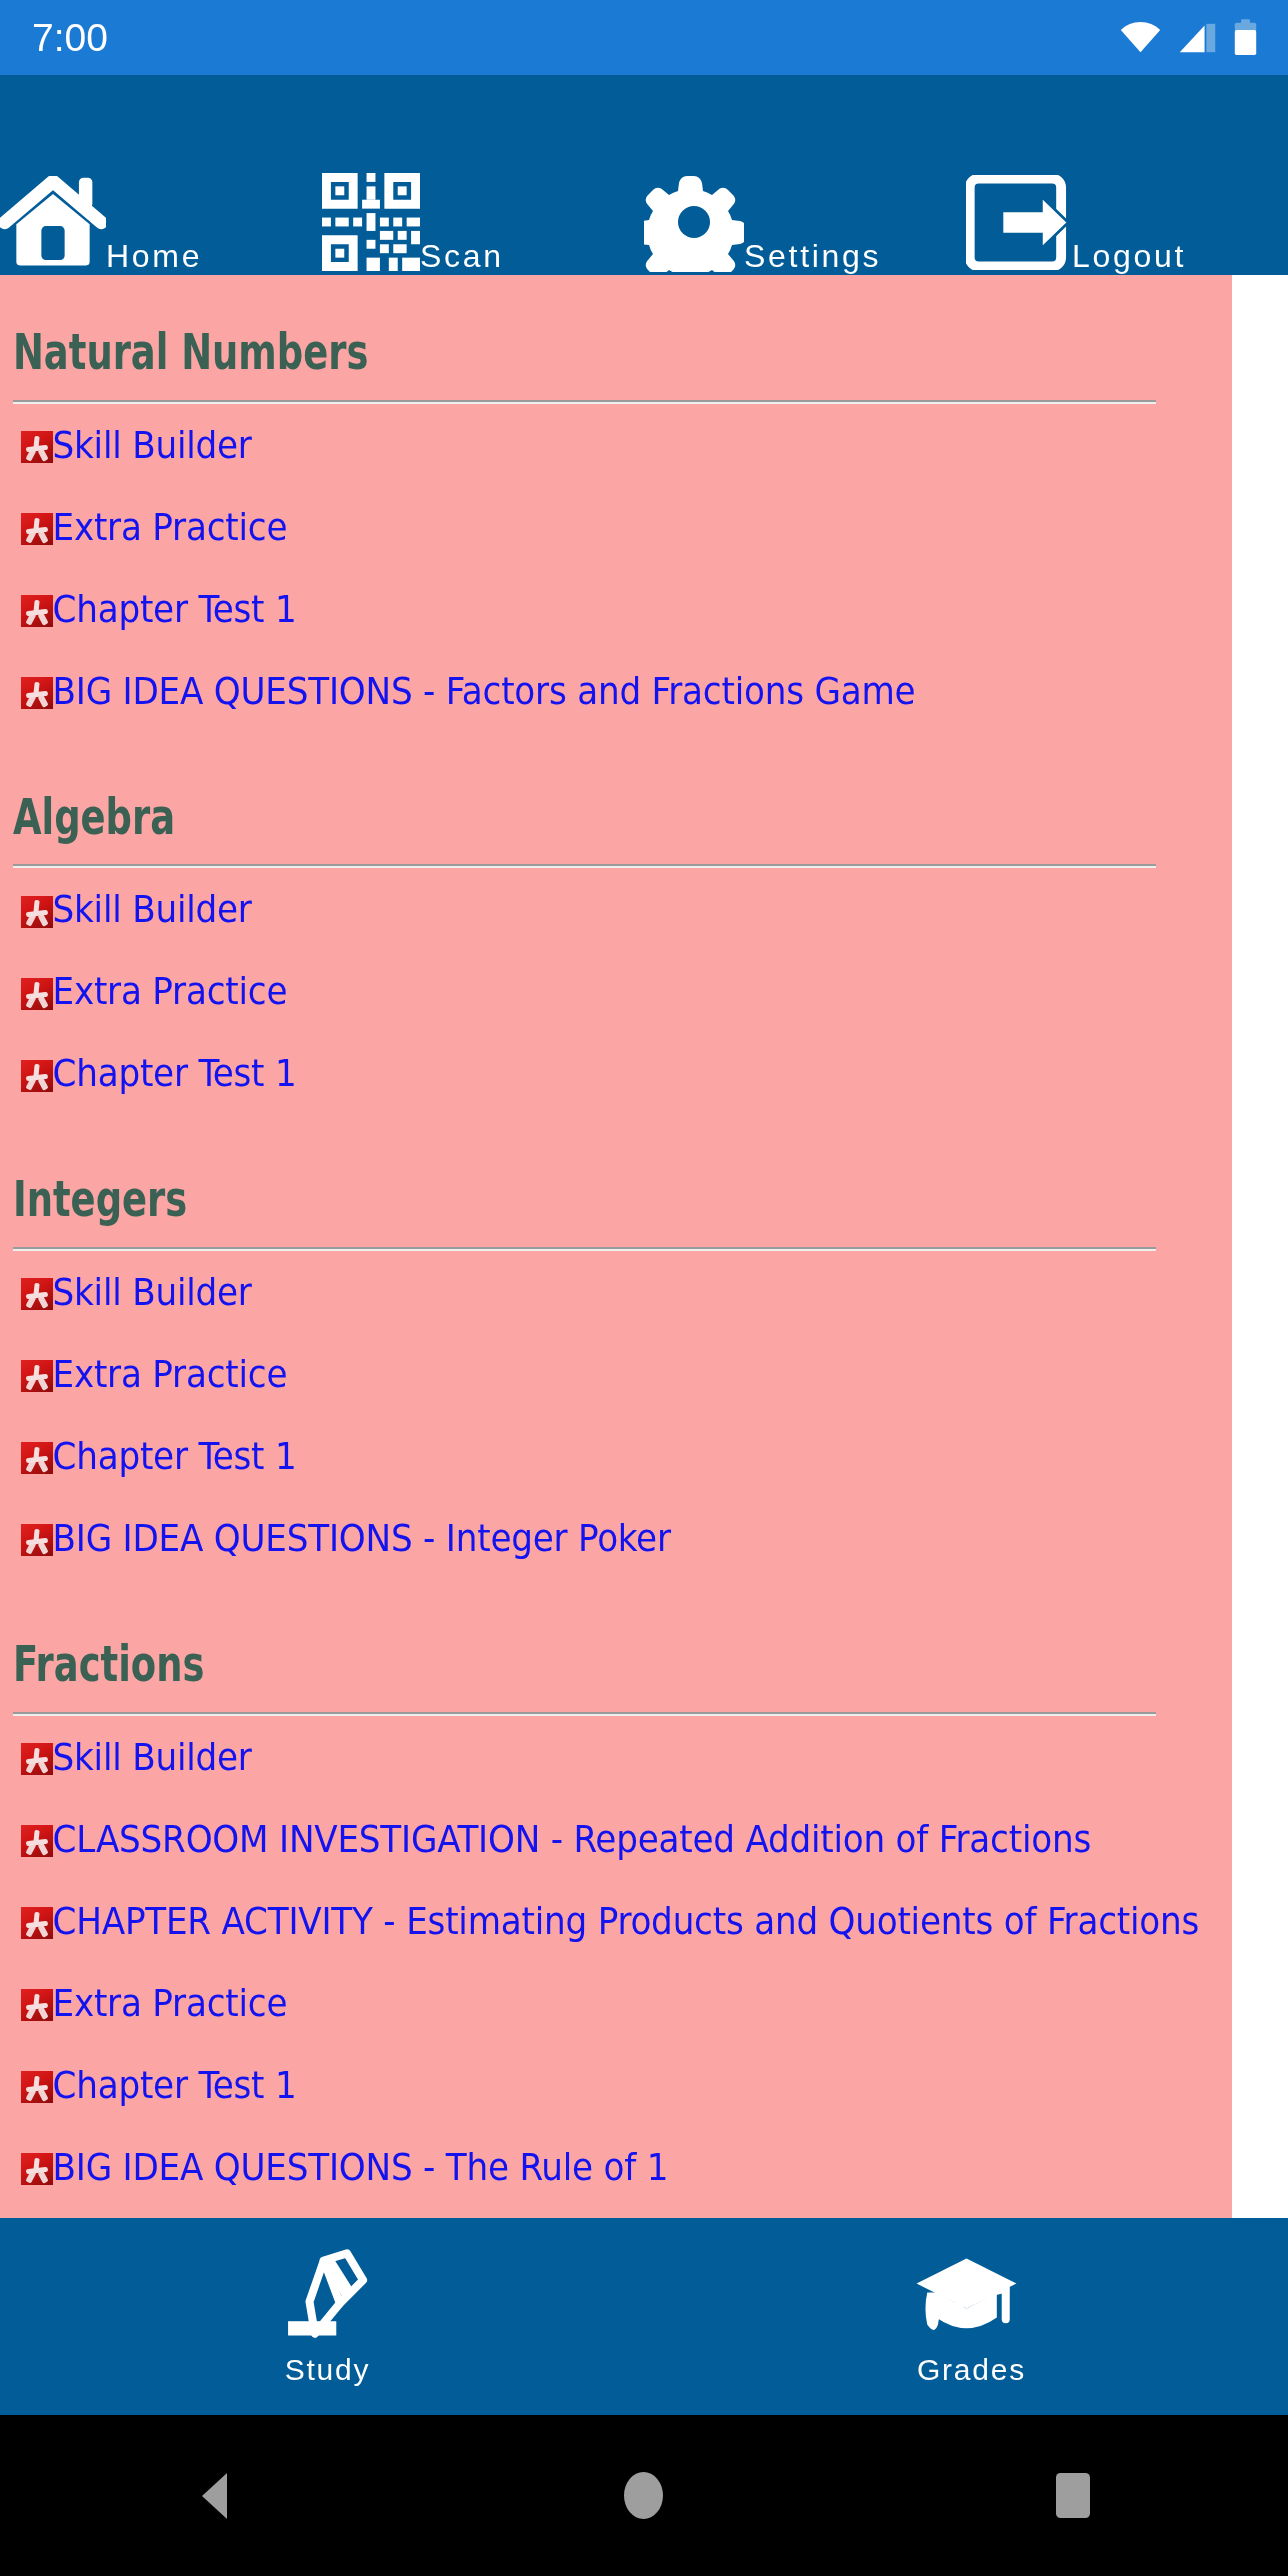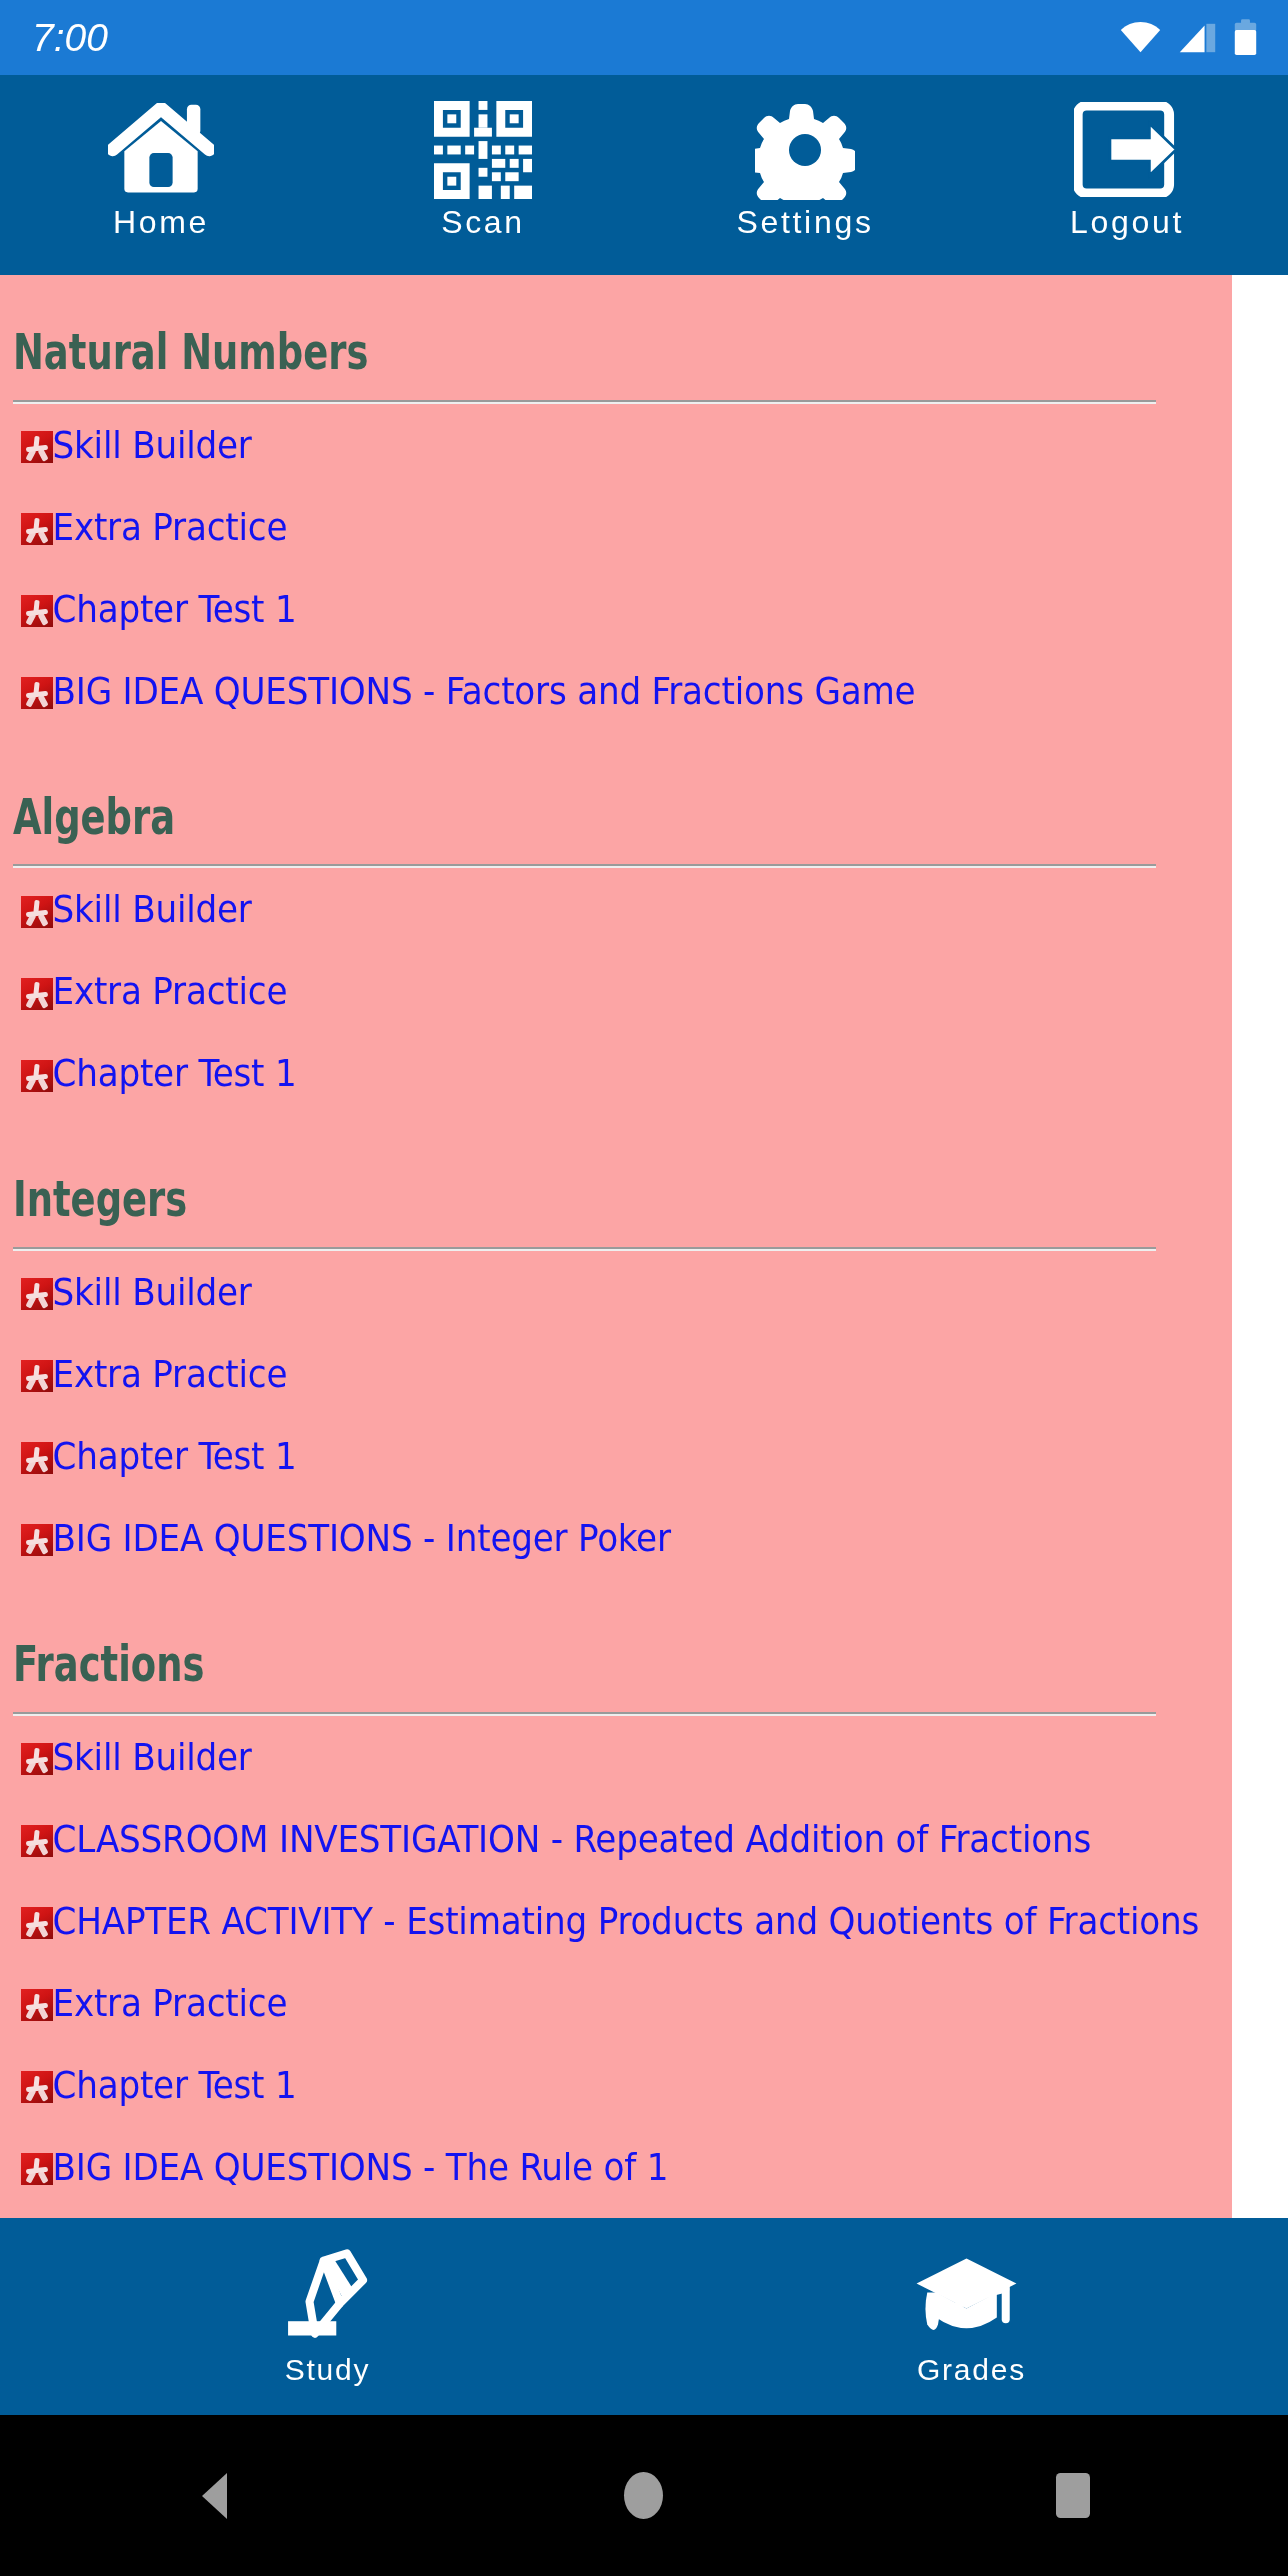--- a/index.html
+++ b/index.html
@@ -11,38 +11,37 @@
     overflow:hidden;
     position:relative;
   }
 
   
   #status-bar {
     position:absolute; top:0; left:0; width:1288px; height:75px;
     background:#1b7ad4;
     display:flex; align-items:center; justify-content:space-between;
     padding:0 30px 0 32px;
-    font-style:italic;
   }
   #status-time {
     color:#ffffff; font-size:39px; font-weight:400;
     letter-spacing:0px; line-height:39px;
   }
   #status-icons { display:flex; align-items:center; gap:16px; }
   .stat-ic { display:block; }
 
   
   #top-nav {
     position:absolute; top:75px; left:0; width:1288px; height:200px;
     background:#015c98;
     display:flex;
   }
   .top-item {
-    flex:1 1 0; display:flex; flex-direction:column;
-    align-items:center; justify-content:flex-start;
+    flex:1 1 0; display:flex; flex-direction:row;
+    align-items:flex-end; justify-content:flex-start;
     padding-top:21.5px;
   }
   .top-ic { height:106px; display:flex; align-items:center; justify-content:center; }
   .top-label {
     color:#ffffff; font-size:32px; letter-spacing:2.7px;
     margin-top:1.8px; font-weight:400;
   }
 
   
   #content {

